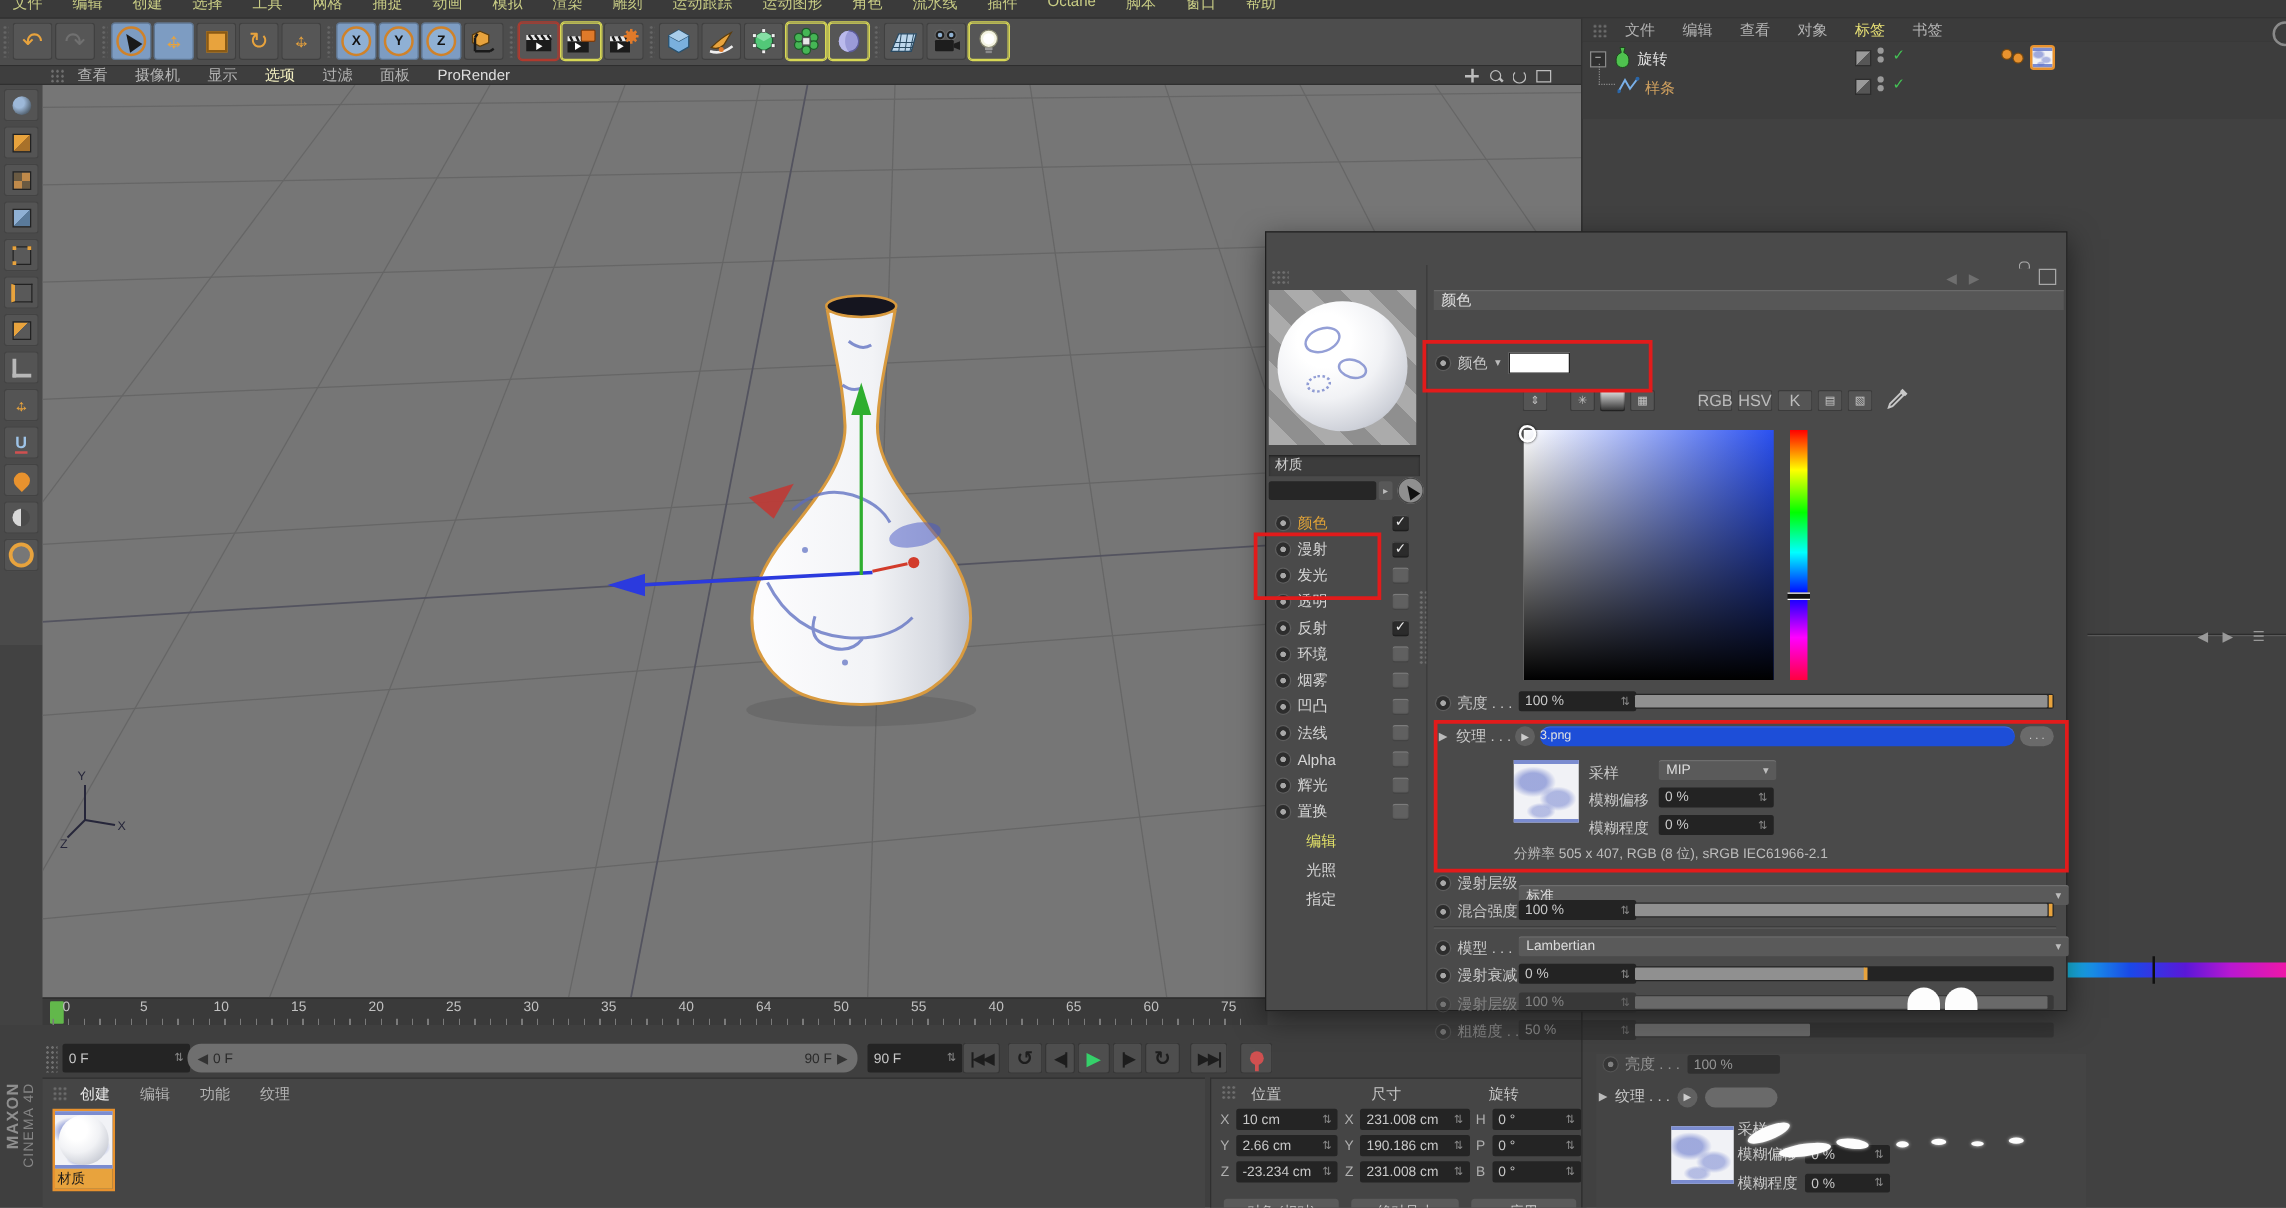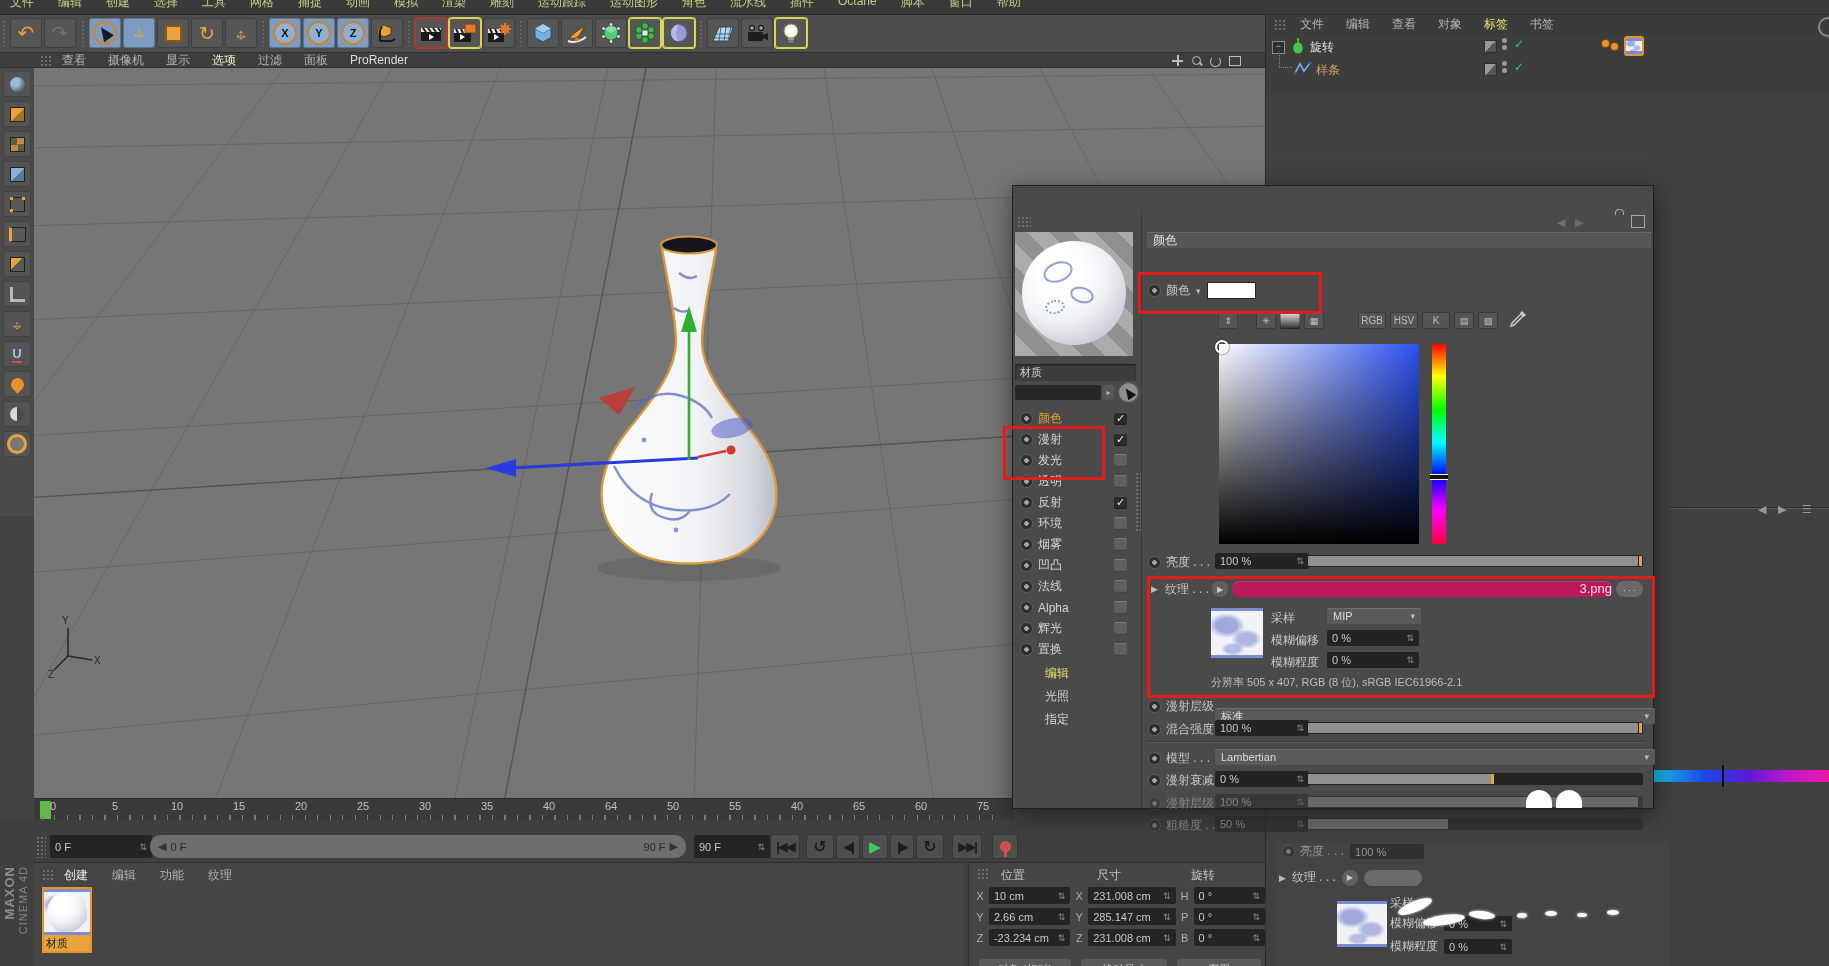--- a/index.html
+++ b/index.html
@@ -122,21 +122,21 @@
   .ch-row{height:21px;display:flex;align-items:center;gap:6px;padding-left:8px;}
   .ch-label{font-size:12px;color:#d6d6d6;flex:1;}
   .ch-label.orange{color:#dfa238;}
   .chk{width:13px;height:13px;margin-right:12px;background:#606060;border-radius:2px;box-shadow:inset 0 1px 0 rgba(255,255,255,.18), inset 0 -1px 1px rgba(0,0,0,.35);font-size:11px;line-height:13px;text-align:center;color:#ededed;}
   .chk.on{background:#2b2b2b;}
   .chk.on::after{content:"✓";}
   .ch-extra{height:23px;line-height:23px;padding-left:32px;font-size:12px;color:#d6d6d6;}
   .ch-extra.hl{color:#e2e168;}
   .redbox{position:absolute;border:3px solid #e21b1b;z-index:60;pointer-events:none;}
   .miniico{position:absolute;top:0;width:20px;height:17px;background:#555;border-radius:2px;box-shadow:inset 0 0 0 1px rgba(0,0,0,.3);display:flex;align-items:center;justify-content:center;color:#c4c4c4;font-size:9px;}
-  .miniico.txt{width:28px;font-size:10px;color:#bdbdbd;}
+  .miniico.txt{width:28px;font-size:13px;color:#bdbdbd;}
   .miniico.active{background:linear-gradient(#e9e9e9,#2c2c2c);}
   .dimrow{opacity:.45;}
   
   #pickersq{background:linear-gradient(to bottom, rgba(0,0,0,0) 0%, #000 100%),linear-gradient(to right, #ffffff 0%, #2a50f0 100%);}
   #spectrum{background:linear-gradient(to bottom,#ff0000 0%,#ffff00 16%,#00ff00 33%,#00ffff 49%,#0000ff 66%,#ff00ff 83%,#ff0040 100%);}
   
   #brpanel{left:1277px;top:843px;width:392px;height:123px;background:#444444;}
   .feather{position:absolute;background:#fdfdfd;border-radius:50%;box-shadow:0 0 3px rgba(255,255,255,.8);z-index:70;}
   
   .lockico{position:relative;width:10px;height:8px;background:#a8a8a8;border-radius:1px;margin-top:5px;}
@@ -569,21 +569,21 @@
       </div>
 
       <div class="crow" style="position:relative;margin-bottom:4px;display:flex">
         <span class="lab">Y</span>
         <span class="field" style="width:72px">
           <span>2.66 cm</span>
           <span class="sp">⇅</span>
         </span>
         <span class="lab">Y</span>
         <span class="field" style="width:78px">
-          <span>285.147 cm</span>
+          <span>190.186 cm</span>
           <span class="sp">⇅</span>
         </span>
         <span class="lab">P</span>
         <span class="field" style="width:62px">
           <span>0 °</span>
           <span class="sp">⇅</span>
         </span>
       </div>
 
       <div class="crow" style="position:relative;margin-bottom:4px;display:flex">
@@ -860,21 +860,21 @@
       </div>
     <div class="meslider" style="left:294px;top:343px;width:336px">
         <span class="fill" style="width:330px"></span>
         <span class="cap" style="right:1px"></span>
       </div>
 
     
     <span class="abs" style="left:138px;top:372px;color:#bbb;font-size:9px">▶</span>
     <span class="prop-label abs" style="left:152px;top:369px">纹理 . . .</span>
     <span class="abs" style="left:199px;top:369px;width:16px;height:16px;border-radius:50%;background:#606060;color:#ccc;font-size:8px;display:flex;align-items:center;justify-content:center">▶</span>
-    <div class="abs" style="left:219px;top:369px;width:380px;height:16px;border-radius:8px;background:#be185d;color:#e2e2e2;font-size:13px;text-align:right;line-height:16px;box-shadow:inset 0 1px 0 rgba(255,255,255,.15)">3.png</div>
+    <div class="abs" style="left:219px;top:369px;width:380px;height:16px;border-radius:8px;background:#1d4ed8;color:#e2e2e2;font-size:10px;text-align:left;line-height:16px;box-shadow:inset 0 1px 0 rgba(255,255,255,.15)">3.png</div>
     <div class="abs" style="left:603px;top:369px;width:27px;height:16px;border-radius:8px;background:#6a6a6a;color:#cfcfcf;font-size:9px;text-align:center;line-height:14px">. . .</div>
 
     <div class="abs porcelain" style="left:198px;top:396px;width:52px;height:50px"></div>
     <span class="prop-label abs" style="left:258px;top:398px">采样</span>
     <div class="medrop" style="left:314px;top:396px;width:82px">
         <span>MIP</span>
         <span class="da">▾</span>
       </div>
     <span class="prop-label abs" style="left:258px;top:420px">模糊偏移</span>
     <div class="mefield" style="left:314px;top:418px;width:82px">

